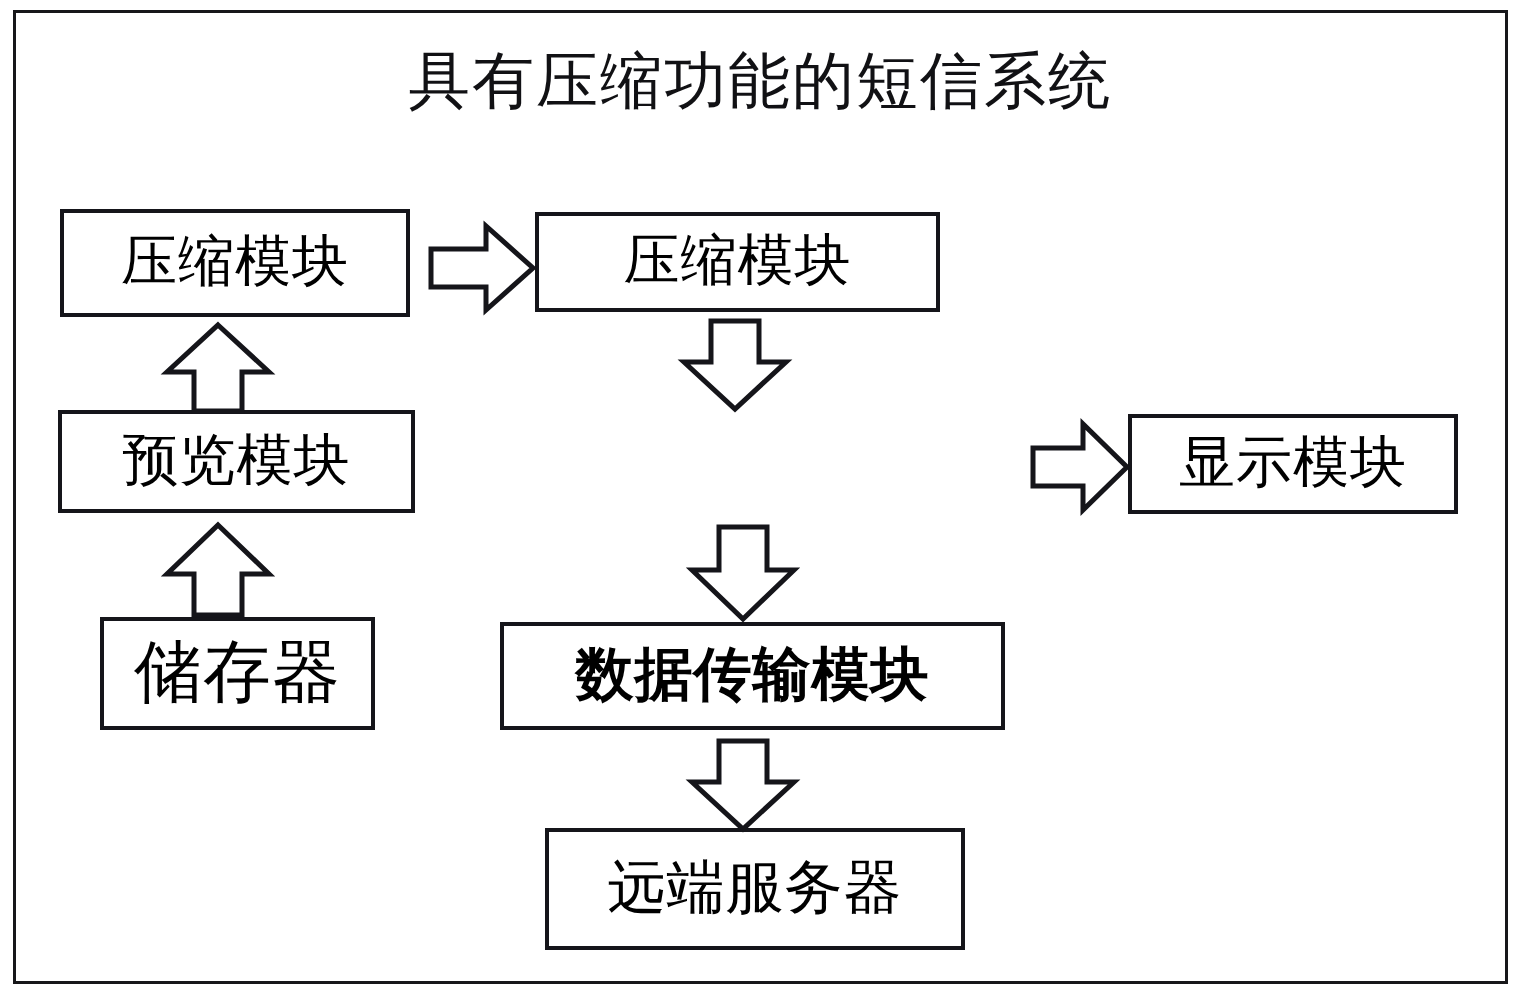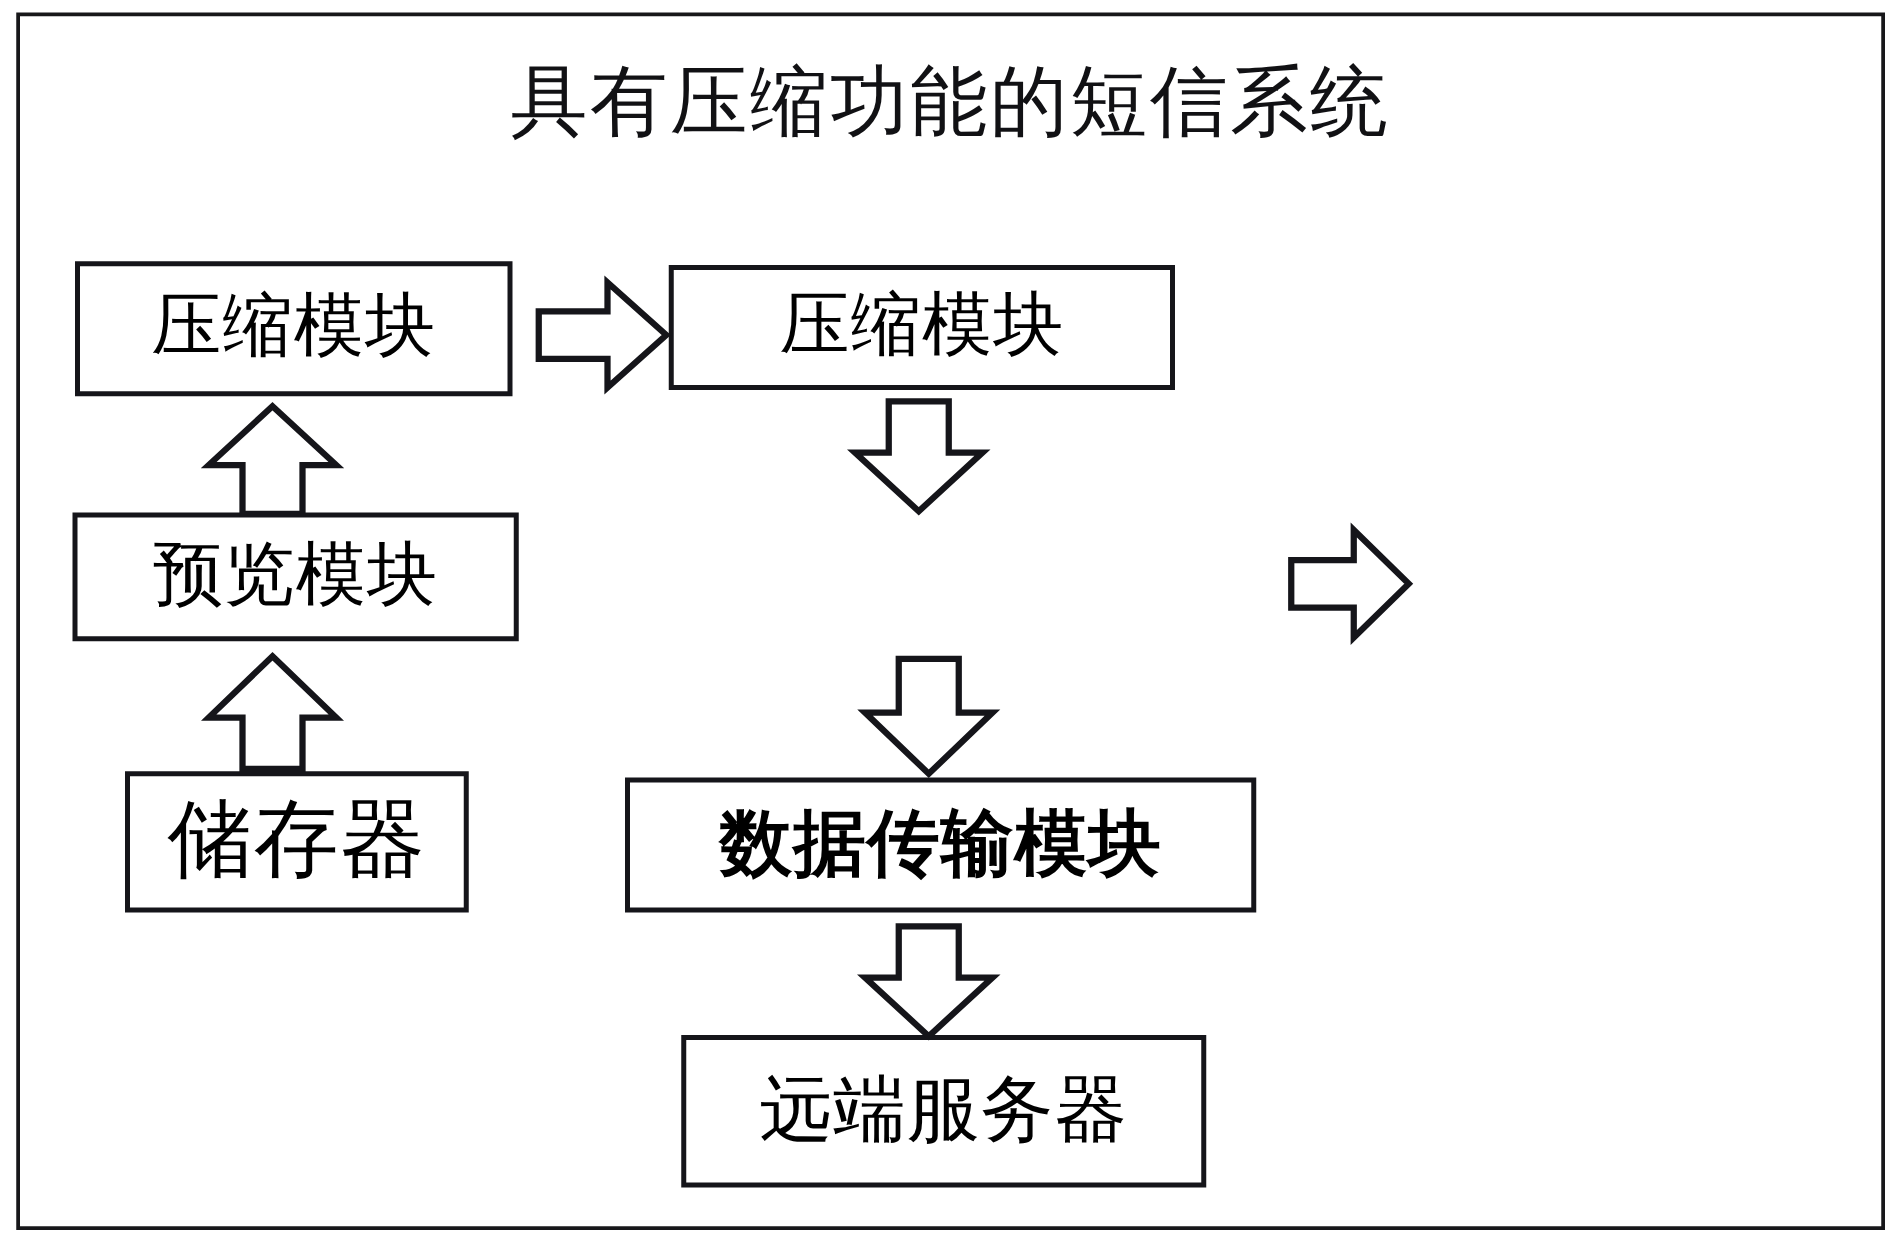--- a/index.html
+++ b/index.html
@@ -126,20 +126,23 @@
 
   <div class="node" id="node-buffer">
     <span class="node-label">压缩模块</span>
   </div>
 
   <div class="node" id="node-preview">
     <span class="node-label">预览模块</span>
   </div>
 
 
+  <div class="node" id="node-display">
+    <span class="node-label">显示模块</span>
+  </div>
 
   <div class="node" id="node-storage">
     <span class="node-label">储存器</span>
   </div>
 
   <div class="node" id="node-transmission">
     <span class="node-label">数据传输模块</span>
   </div>
 
   <div class="node" id="node-remote-server">

